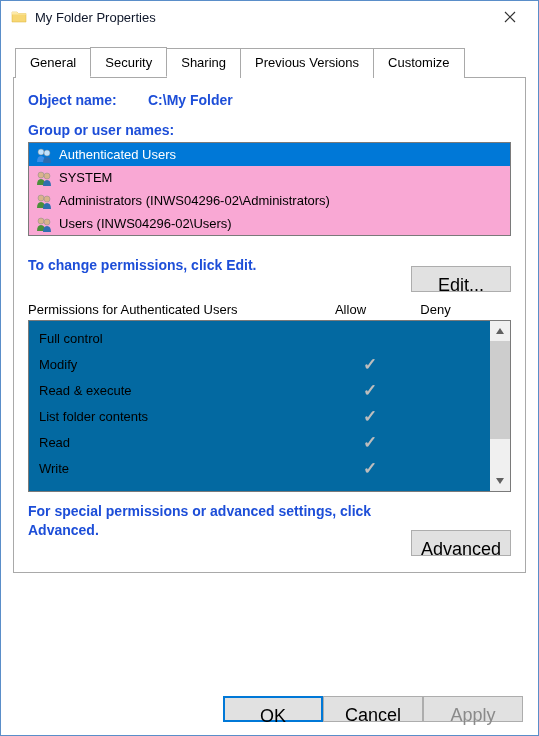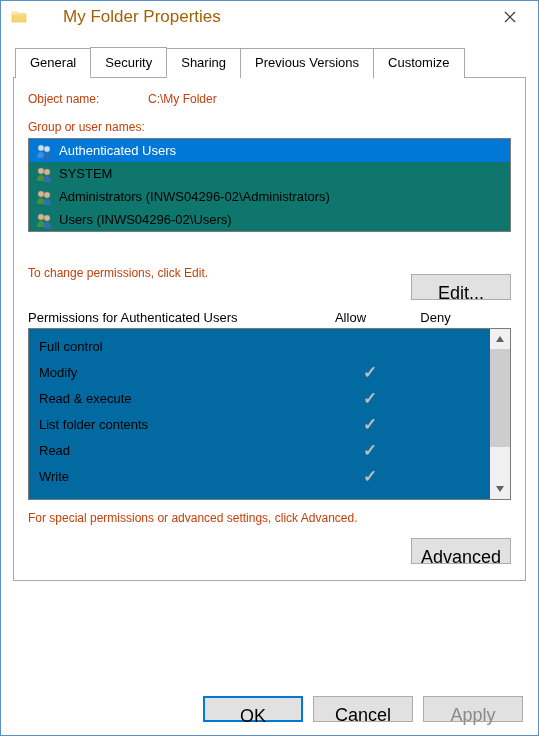--- a/index.html
+++ b/index.html
@@ -13,21 +13,21 @@
       border: 1px solid #5a8ec9;
     }
     .titlebar {
       height: 32px;
       display: flex;
       align-items: center;
       padding: 0 8px 0 10px;
       background: #fff;
     }
     .titlebar .folder-icon { width: 16px; height: 16px; margin-right: 8px; }
-    .titlebar .title { font-size: 17px; color: #a16207; flex: 1; margin-left: 28px; }
+    .titlebar .title { font-size: 13px; color: #0f172a; flex: 1; }
     .titlebar .close {
       width: 40px; height: 28px;
       display: flex; align-items: center; justify-content: center;
       cursor: pointer;
     }
     .titlebar .close svg { width: 12px; height: 12px; }
     .content {
       padding: 8px 12px 12px 12px;
     }
     .tabs {
@@ -56,28 +56,28 @@
       padding-top: 7px;
       padding-bottom: 6px;
     }
     .tab-panel {
       border: 1px solid #a9a9a9;
       border-top: none;
       padding: 14px 14px 16px 14px;
       background: #fff;
     }
     .row { display: flex; align-items: flex-start; margin-bottom: 14px; }
-    .label { font-size: 12px; color: #c2410c; }
+    .label { font-size: 14px; color: #1d4ed8; font-weight: bold; }
     .obj-label { width: 120px; }
     .section-label { margin-bottom: 4px; display: block; }
     .listbox {
       border: 1px solid #7a7a7a;
       width: 100%;
-      background: #0f766e;
-      margin-bottom: 14px;
+      background: #f9a8d4;
+      margin-bottom: 2px;
     }
     .list-item {
       display: flex;
       align-items: center;
       padding: 2px 6px;
       font-size: 13px;
       height: 23px;
     }
     .list-item.selected {
       background: #0078d7;
@@ -155,21 +155,20 @@
       justify-content: space-between;
       align-items: flex-start;
       gap: 16px;
     }
     .adv-row .label { flex: 1; line-height: 1.35; }
     .dialog-buttons {
       position: absolute;
       bottom: 14px;
       right: 16px;
       display: flex;
-      gap: 10px;
     }
     .dialog-buttons .btn { min-width: 100px; }
   </style>
 </head>
 <body>
 
 <div class="titlebar">
   <span class="folder-icon">
     <svg viewBox="0 0 16 16">
         <path fill="#f7d774" stroke="#d9b23a" stroke-width="0.5" d="M1 3 h5 l1.5 1.5 H15 V13 H1 Z"></path>

